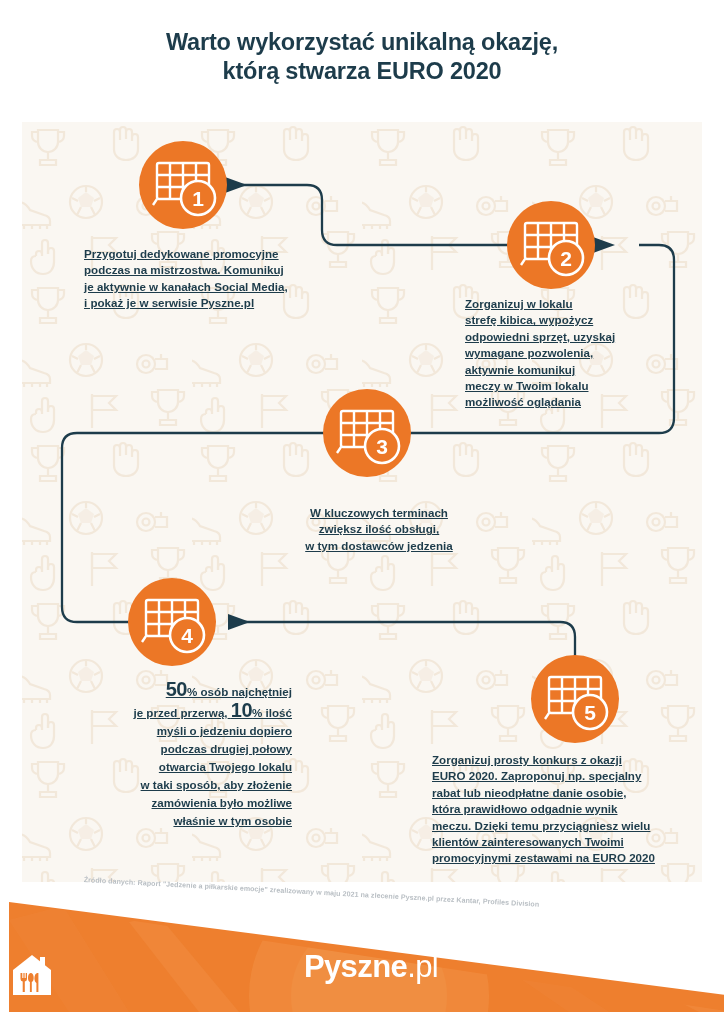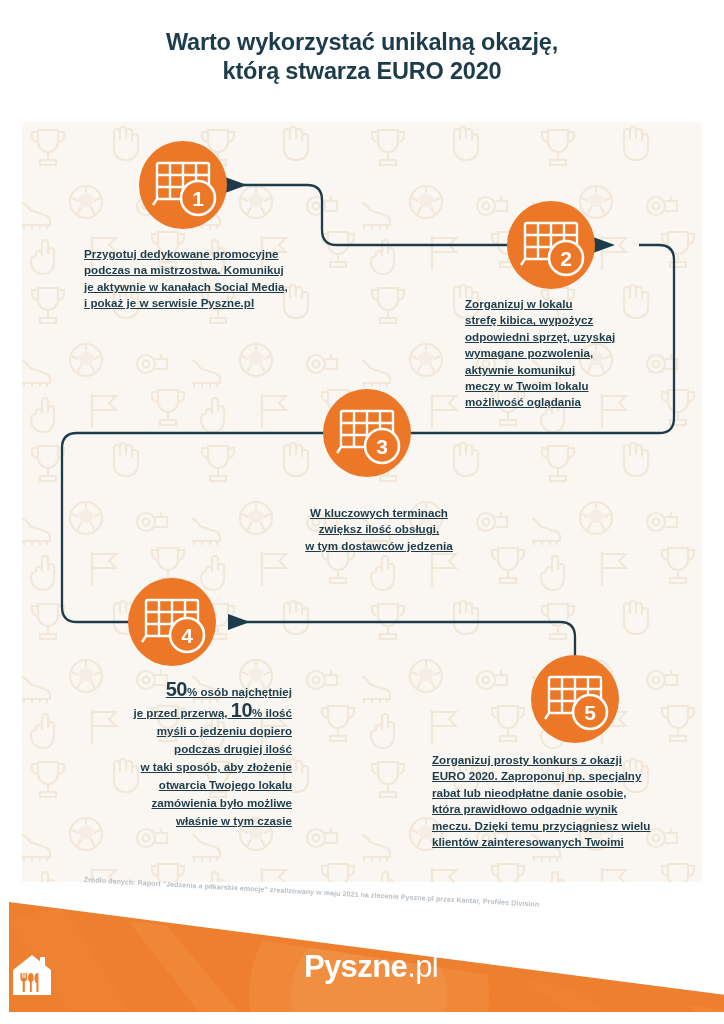--- a/index.html
+++ b/index.html
@@ -251,25 +251,25 @@
 
     <div class="step-text t-right" style="left:38px;top:558px;width:232px;line-height:18px;">
       <div>
         <span class="big-num">50</span><span>% osób najchętniej</span>
       </div>
       <div>
         <span>je przed przerwą,</span>
         <span class="big-num">10</span><span>% ilość</span>
       </div>
       <div>myśli o jedzeniu dopiero</div>
-      <div>podczas drugiej ilość</div>
+      <div>podczas drugiej połowy</div>
+      <div>otwarcia Twojego lokalu</div>
       <div>w taki sposób, aby złożenie</div>
-      <div>otwarcia Twojego lokalu</div>
       <div>zamówienia było możliwe</div>
-      <div>właśnie w tym czasie</div>
+      <div>właśnie w tym osobie</div>
     </div>
 
     <div class="step-icon" style="left:509px;top:533px;">
       <svg width="88" height="88" viewBox="0 0 88 88" xmlns="http://www.w3.org/2000/svg">
         <g stroke="#ffffff" stroke-width="2.4" fill="none">
           <rect x="18" y="22" width="52" height="36" rx="2"></rect>
           <path d="M18 58l-4 6M70 58l4 6"></path>
           <path d="M31 22v36M44 22v36M57 22v36M18 34h52M18 46h52"></path>
         </g>
         <circle cx="59" cy="57" r="17" fill="#ec7726" stroke="#ffffff" stroke-width="2.6"></circle>
@@ -277,20 +277,21 @@
       </svg>
     </div>
 
     <div class="step-text t-left" style="left:410px;top:630px;width:262px;">
       <div>Zorganizuj prosty konkurs z okazji</div>
       <div>EURO 2020. Zaproponuj np. specjalny</div>
       <div>rabat lub nieodpłatne danie osobie,</div>
       <div>która prawidłowo odgadnie wynik</div>
       <div>meczu. Dzięki temu przyciągniesz wielu</div>
       <div>klientów zainteresowanych Twoimi</div>
+      <div>promocyjnymi zestawami na EURO 2020</div>
     </div>
 
   </div>
 
   <div class="source">Źródło danych: Raport "Jedzenie a piłkarskie emocje" zrealizowany w maju 2021 na zlecenie Pyszne.pl przez Kantar, Profiles Division</div>
 
   <div class="band">
     <svg width="724" height="136" viewBox="0 0 724 136" xmlns="http://www.w3.org/2000/svg">
       <defs>
         <clipPath id="bandclip">

